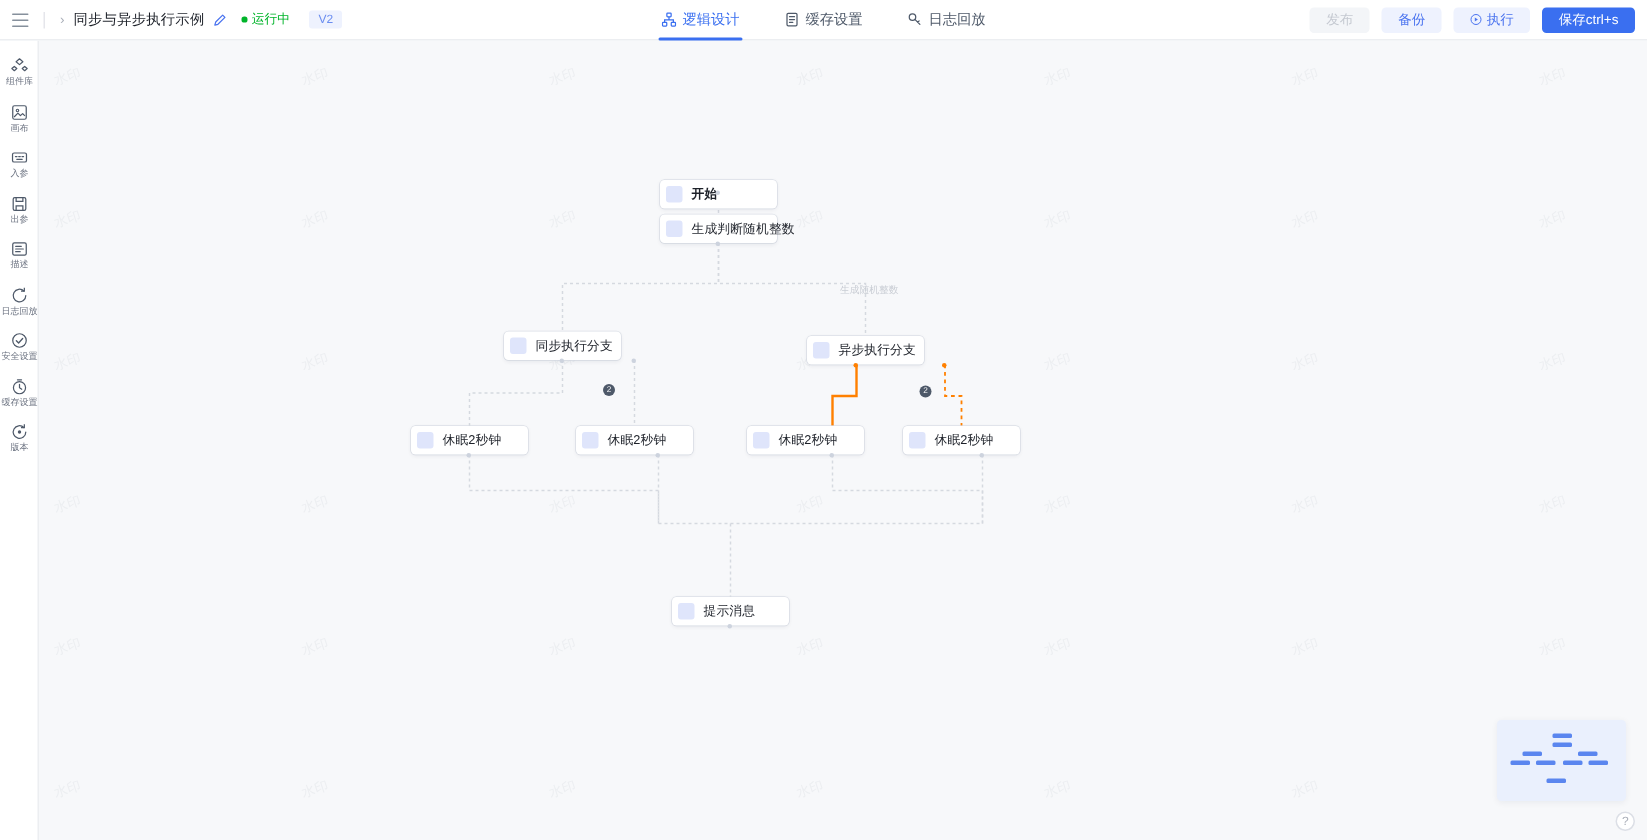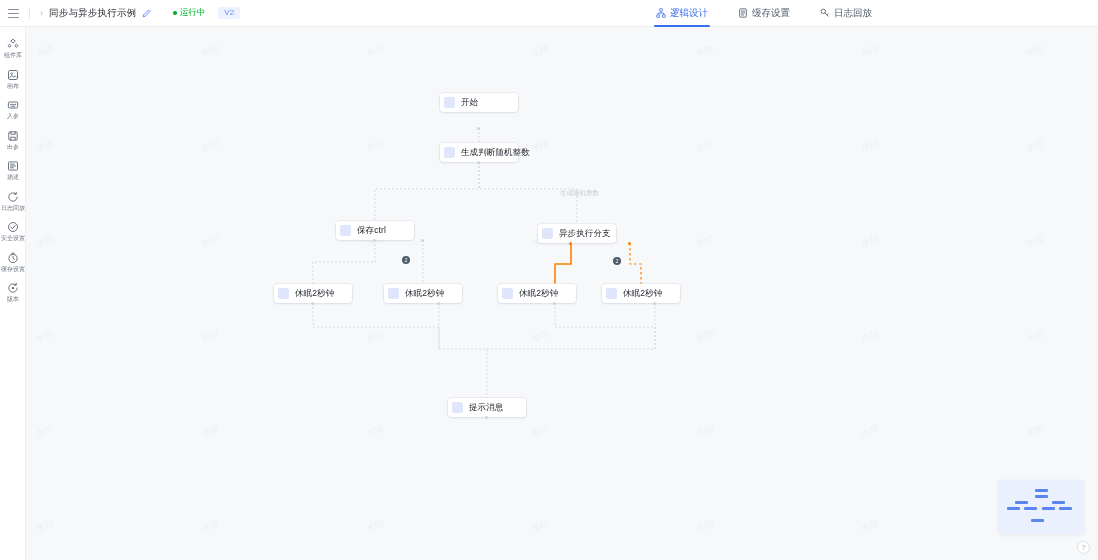--- a/index.html
+++ b/index.html
@@ -18,21 +18,21 @@
   }
   .tb-left { display: flex; align-items: center; gap: 6px; padding-left: 8px; width: 430px; }
   .hamburger { width: 11px; height: 9px; display: flex; flex-direction: column;
     justify-content: space-between; cursor: pointer; }
   .hamburger i { display: block; height: 1px; background: #86909c; border-radius: 1px; }
   .tb-div { width: 1px; height: 11px; background: #e5e6eb; margin: 0 4px; }
   .chev { color: #a9aeb8; font-size: 9px; line-height: 1; }
   .doc-title { font-size: 9.5px; color: #1d2129; letter-spacing: .2px; white-space: nowrap; }
   .edit-ico { width: 9px; height: 9px; cursor: pointer; }
   .edit-ico svg { display: block; }
-  .run-state { display: flex; align-items: center; gap: 3px; margin-left: 16px; }
+  .run-state { display: flex; align-items: center; gap: 3px; margin-left: 4px; }
   .run-dot { width: 3.5px; height: 3.5px; border-radius: 50%; background: #00b42a; }
   .run-text { font-size: 8.5px; color: #00b42a; white-space: nowrap; }
   .ver-badge {
     font-size: 8px; color: #6a8df0; background: #eef2fe; border-radius: 2px;
     padding: 2px 6px; margin-left: 7px; line-height: 1; white-space: nowrap;
   }
 
   .tb-center { flex: 1; display: flex; justify-content: center; align-items: flex-start; gap: 26px; height: 27px; }
   .tab { display: flex; align-items: center; gap: 4px; height: 27px; position: relative;
          cursor: pointer; padding: 0 2px; }
@@ -168,20 +168,32 @@
     </div>
     <div class="tab">
       <svg class="tico" viewBox="0 0 12 12">
         <circle cx="4" cy="4" r="2.6" fill="none" stroke="#4e5969" stroke-width="1"></circle>
         <path d="M5.9 5.9l4 4M8.2 8.2l1.1-1.1" stroke="#4e5969" stroke-width="1" stroke-linecap="round"></path>
       </svg>
       <span class="tlabel">日志回放</span>
     </div>
   </div>
 
+  <div class="tb-right">
+    <button class="btn btn-ghost">发布</button>
+    <button class="btn btn-soft">备份</button>
+    <button class="btn btn-run">
+      <svg class="play-ico" viewBox="0 0 12 12">
+        <circle cx="6" cy="6" r="5" fill="none" stroke="#4a73ef" stroke-width="1"></circle>
+        <path d="M4.8 3.9l3.1 2.1-3.1 2.1z" fill="#4a73ef"></path>
+      </svg>
+      <span>执行</span>
+    </button>
+    <button class="btn btn-primary">保存ctrl+s</button>
+  </div>
 </div>
 
 <div class="rail">
 
   <div class="rail-item">
     <svg class="ri-ico" viewBox="0 0 16 16">
       <path d="M8 1.6l3 2.6-3 2.6-3-2.6z" fill="none" stroke="#4e5969" stroke-width="1.1" stroke-linejoin="round"></path>
       <path d="M3.4 8.4l2.2 1.9-2.2 1.9-2.2-1.9zM12.6 8.4l2.2 1.9-2.2 1.9-2.2-1.9z" fill="none" stroke="#4e5969" stroke-width="1.1" stroke-linejoin="round"></path>
     </svg>
     <span class="ri-lbl">组件库</span>
@@ -316,33 +328,33 @@
 
     <path d="M287 276 V300 H413 V322" stroke="#d5d9e0" stroke-width="1" fill="none" stroke-dasharray="2 2"></path>
     <path d="M413 276 V322" stroke="#d5d9e0" stroke-width="1" fill="none" stroke-dasharray="2 2"></path>
     <path d="M529 276 V300 H629 V322" stroke="#d5d9e0" stroke-width="1" fill="none" stroke-dasharray="2 2"></path>
     <path d="M629 276 V322" stroke="#d5d9e0" stroke-width="1" fill="none" stroke-dasharray="2 2"></path>
     <path d="M413 322 H629" stroke="#d5d9e0" stroke-width="1" fill="none" stroke-dasharray="2 2"></path>
 
     <path d="M461 322 V371" stroke="#d5d9e0" stroke-width="1" fill="none" stroke-dasharray="2 2"></path>
   </svg>
 
-  <div class="node" style="left:414px; top:66px; width:78px;">
+  <div class="node" style="left:414px; top:93px; width:78px;font-weight:bold;">
     <span class="n-ico"></span>
     <span class="n-lbl">开始</span>
   </div>
 
   <div class="node" style="left:414px; top:116px; width:78px;">
     <span class="n-ico"></span>
     <span class="n-lbl">生成判断随机整数</span>
   </div>
 
   <div class="node" style="left:310px; top:194px; width:78px;">
     <span class="n-ico"></span>
-    <span class="n-lbl">保存ctrl</span>
+    <span class="n-lbl">同步执行分支</span>
   </div>
 
   <div class="node" style="left:512px; top:197px; width:78px;text-align:right;">
     <span class="n-ico"></span>
     <span class="n-lbl">异步执行分支</span>
   </div>
 
   <div class="node" style="left:248px; top:257px; width:78px;">
     <span class="n-ico"></span>
     <span class="n-lbl">休眠2秒钟</span>

